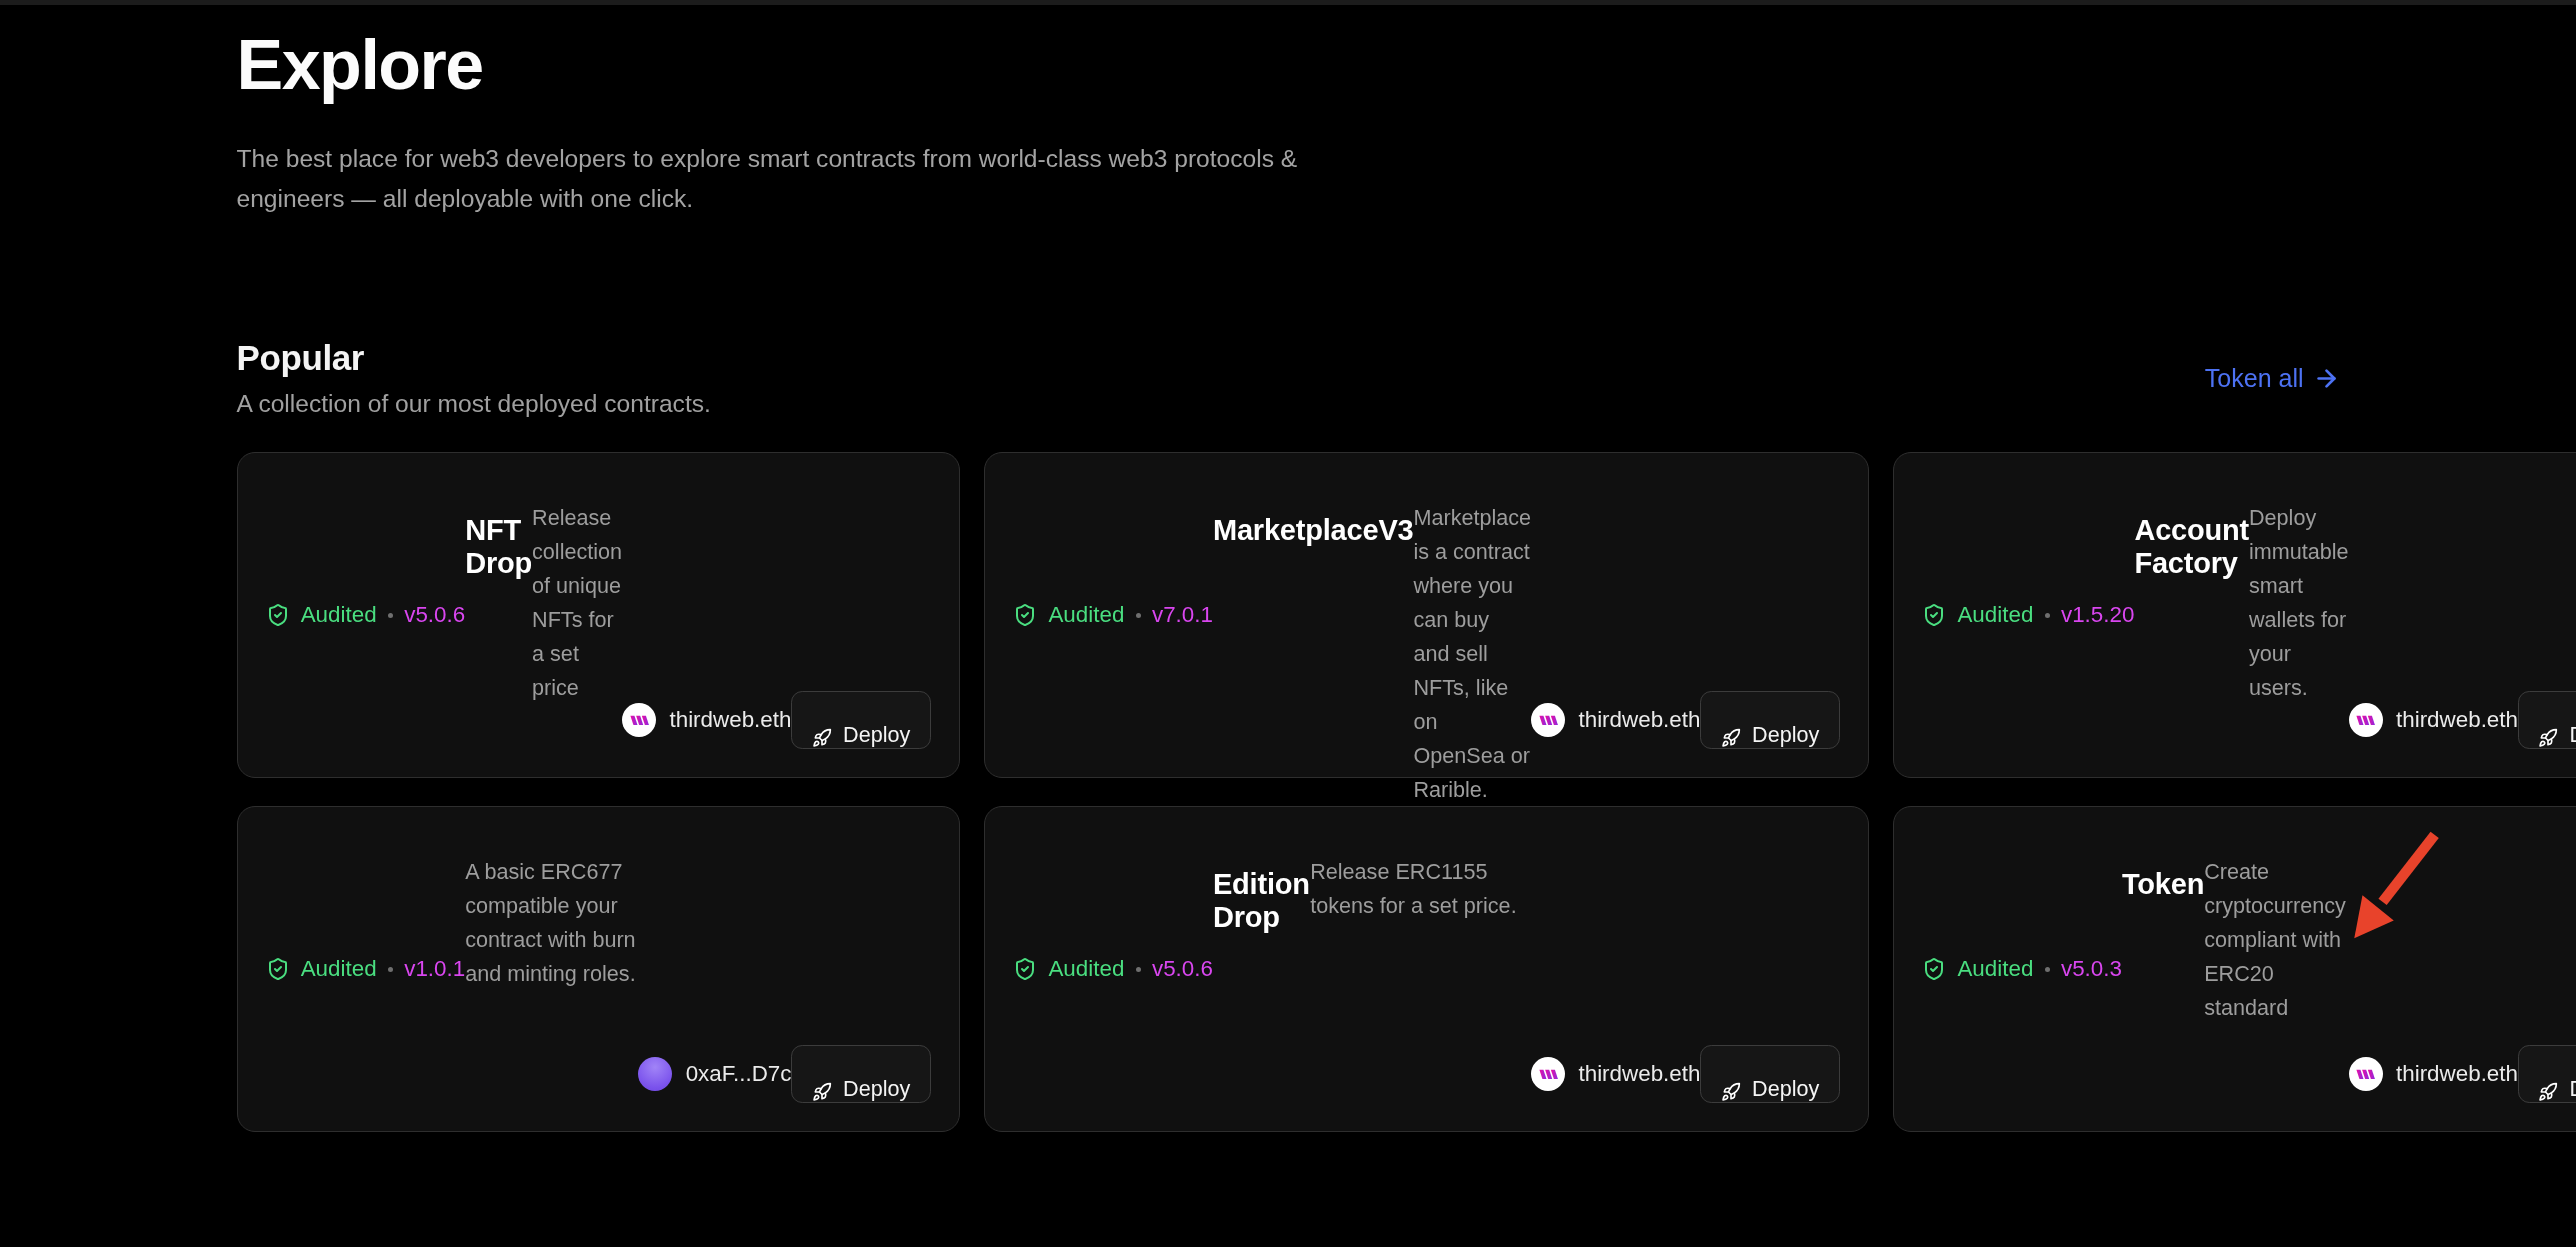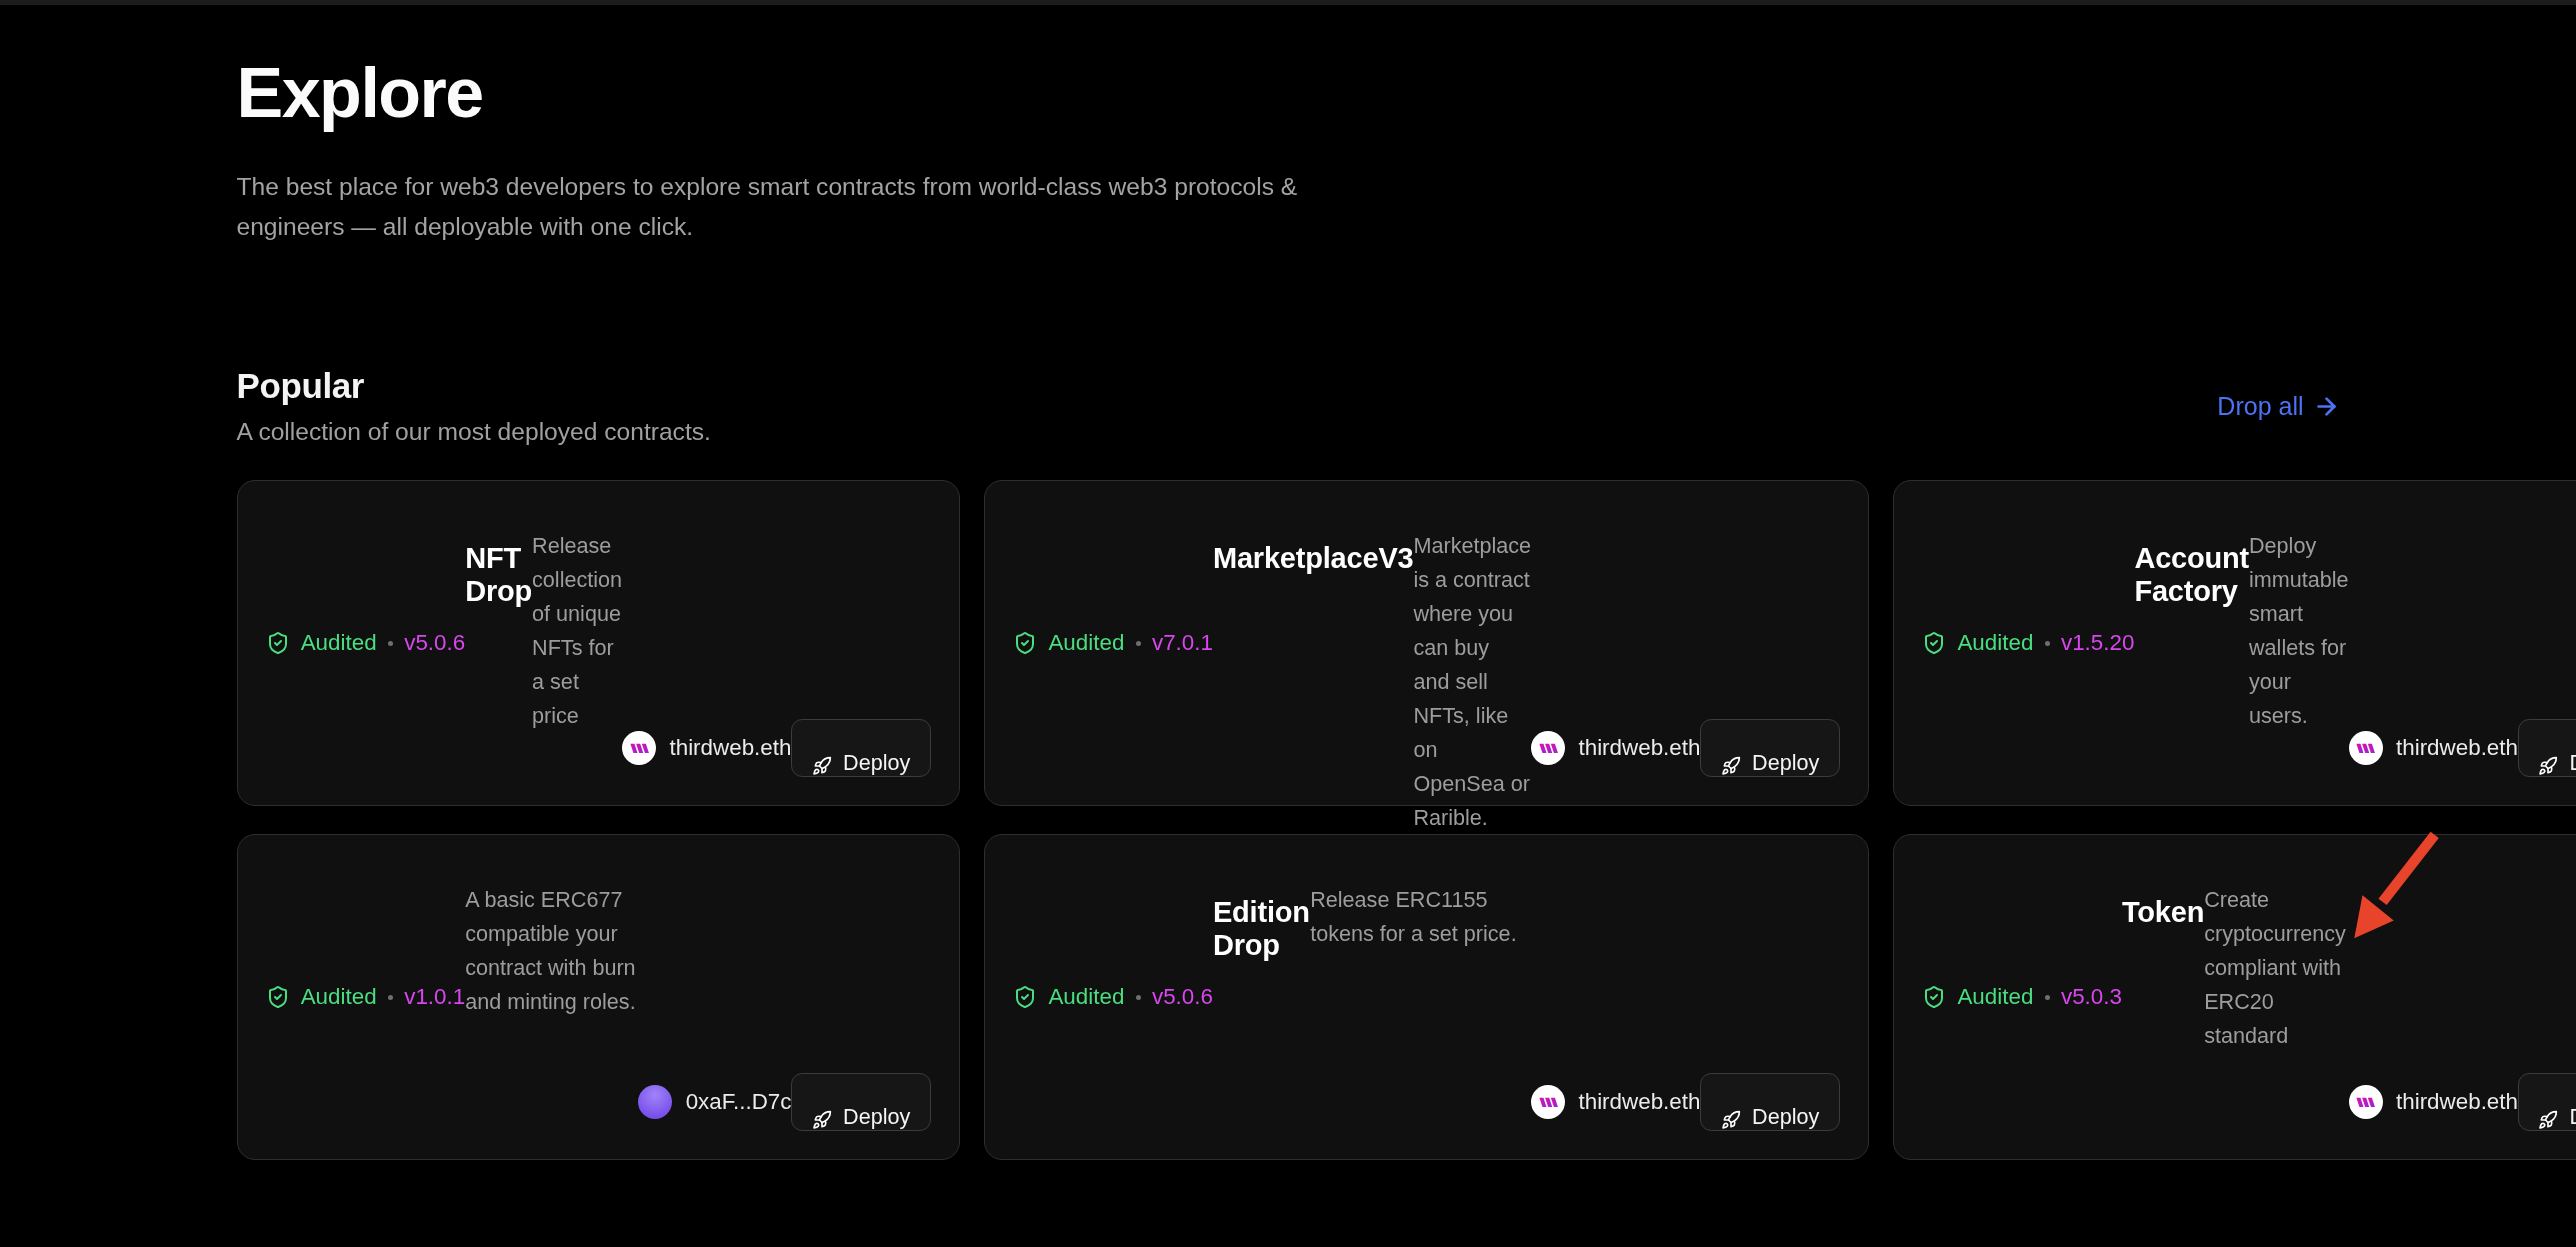--- a/index.html
+++ b/index.html
@@ -12,21 +12,21 @@
     position: relative;
     overflow: hidden;
   }
   .top-strip {
     position: absolute; top: 0; left: 0; right: 0;
     height: 5.2px; background: #1c1c1c;
   }
   .container {
     width: 2103px;
     margin: 0 auto;
-    padding-top: 56px;
+    padding-top: 28px;
   }
   .page-title {
     margin: 0;
     font-size: 70px;
     font-weight: 800;
     letter-spacing: -1.5px;
     line-height: 1.06;
     color: #fbfbfb;
   }
   .hero-subtitle {
@@ -171,21 +171,21 @@
 <div class="container">
   <h1 class="page-title">Explore</h1>
   <p class="hero-subtitle">The best place for web3 developers to explore smart contracts from world-class web3 protocols &amp; engineers — all deployable with one click.</p>
 
   <div class="section-header">
     <div>
       <h2 class="section-heading">Popular</h2>
       <p class="section-sub">A collection of our most deployed contracts.</p>
     </div>
     <a class="view-all">
-      <span>Drop all</span>
+      <span>Token all</span>
       <svg viewBox="0 0 36 36" width="27" height="27">
           <use href="#i-arrow-right"></use>
         </svg>
     </a>
   </div>
 
   <div class="grid">
 
     <article class="card">
       <div class="badge-row">

